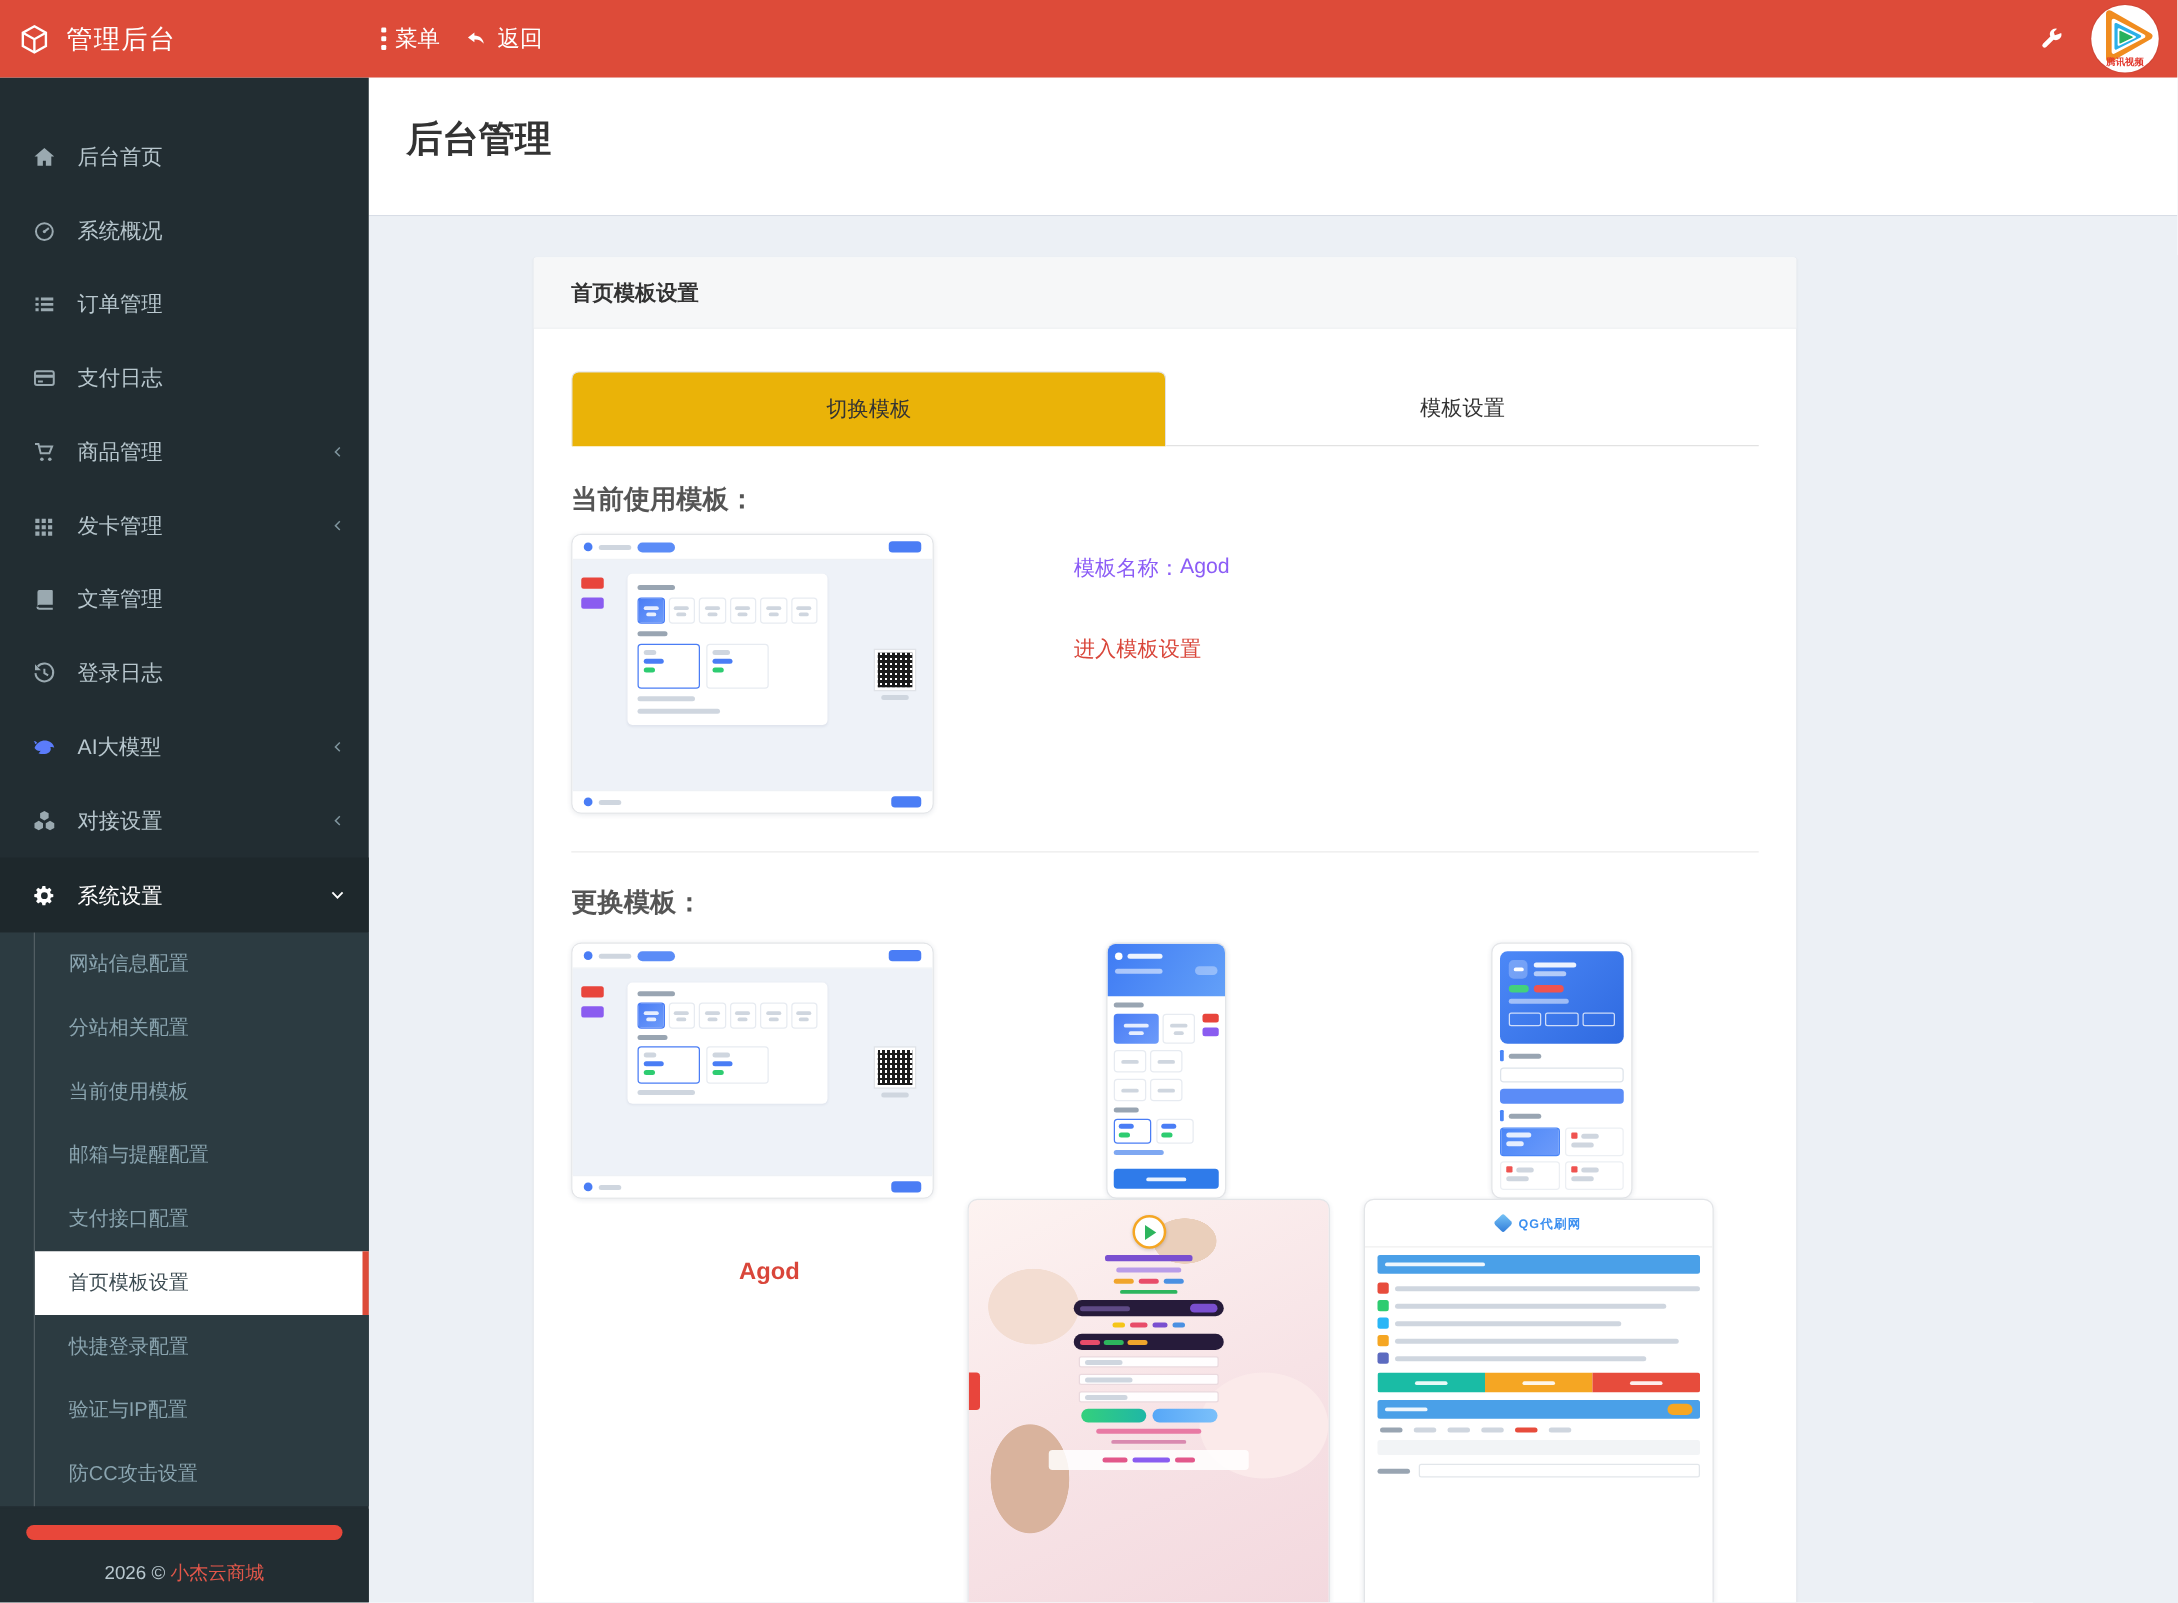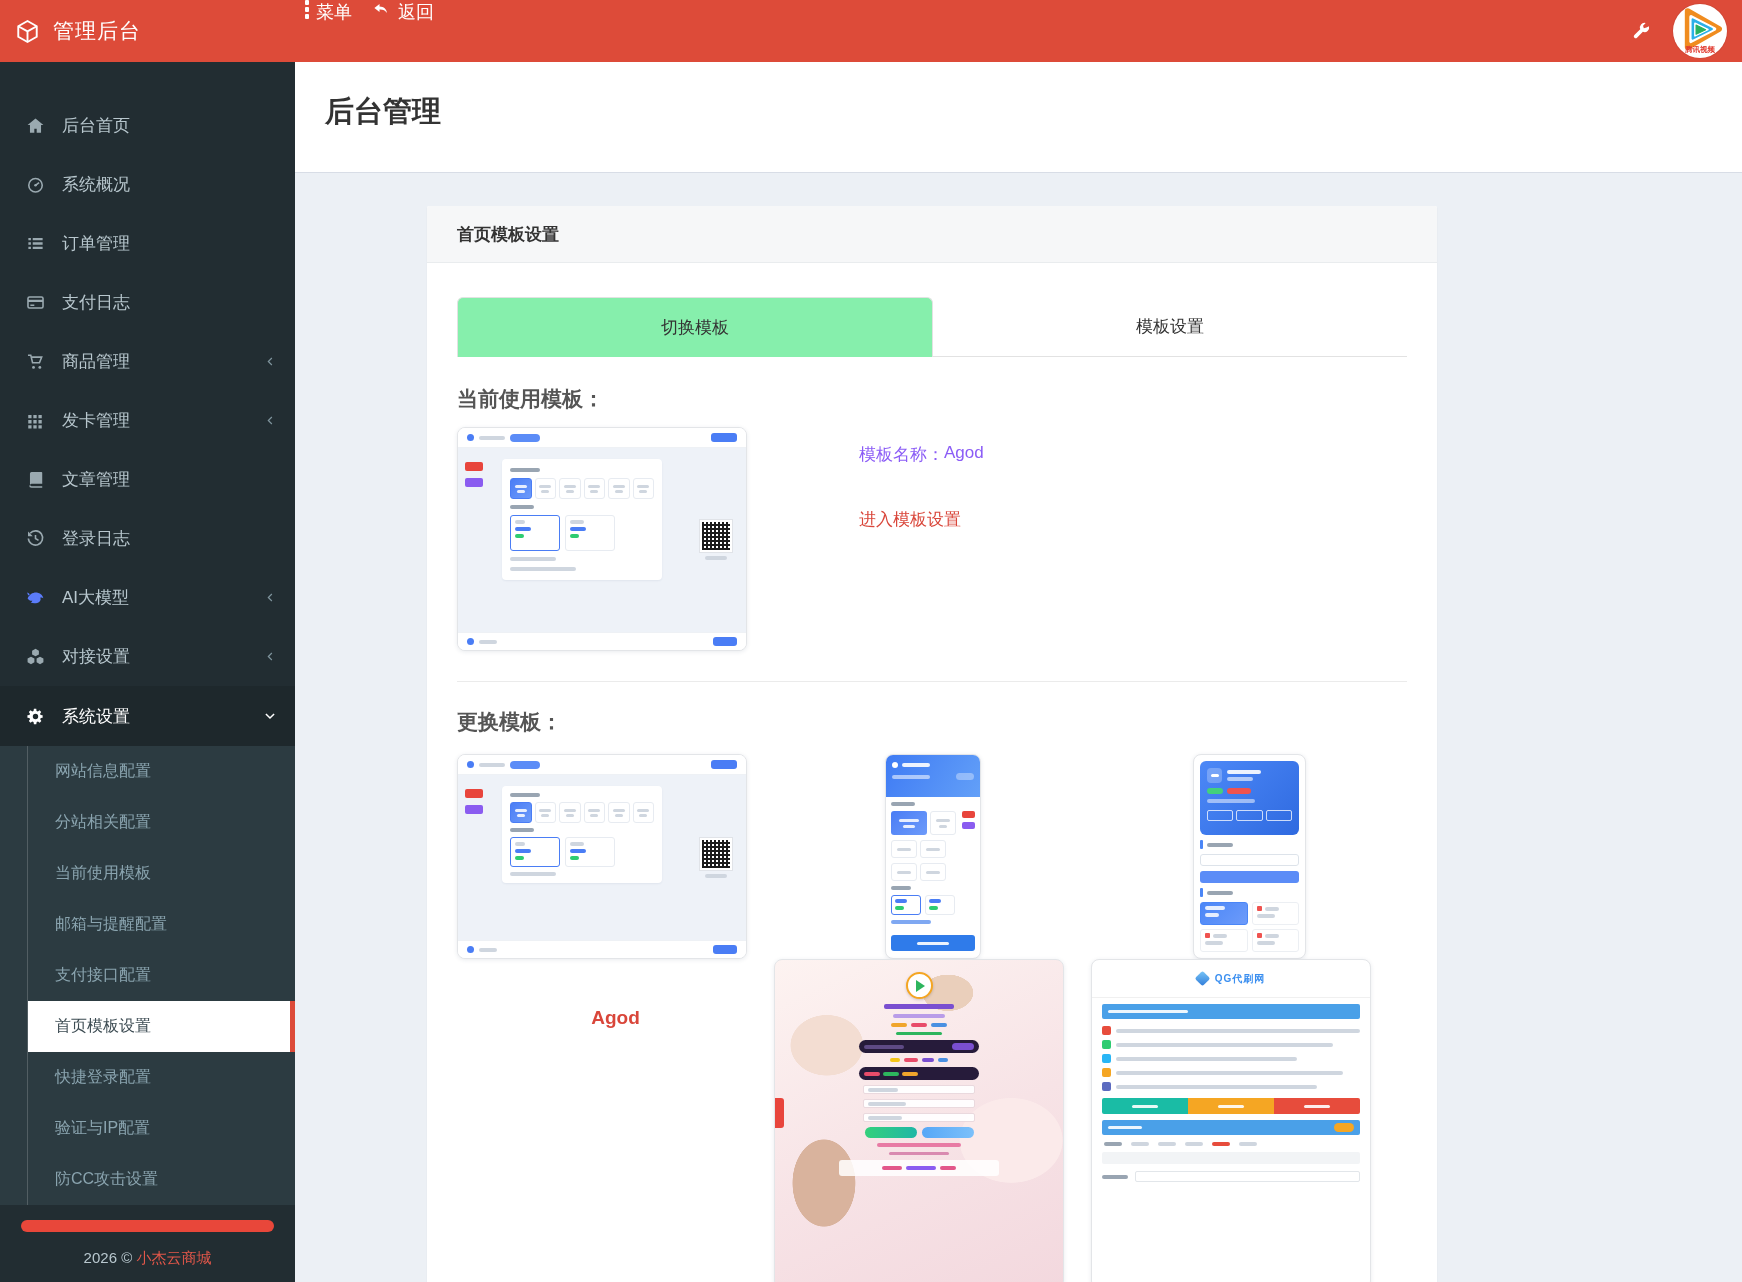--- a/index.html
+++ b/index.html
@@ -9,21 +9,21 @@
     background:var(--content-bg,#ecf0f5);
     position:relative; color:#333;
   }
   i { display:block; font-style:normal; }
 
   
   .topbar { position:absolute; left:0; top:0; width:1742px; height:62px;
     background:var(--accent-red,#dd4b39); display:flex; align-items:center; z-index:30; }
   .brand { width:295px; display:flex; align-items:center; padding-left:14px; gap:12px; }
   .brand-label { color:#fff; font-size:21px; letter-spacing:1px; }
-  .tb-btn { display:flex; align-items:flex-start; gap:7px; color:#fff; font-size:18px;
+  .tb-btn { display:flex; align-items:center; gap:7px; color:#fff; font-size:18px;
     padding:0 10px; height:62px; cursor:pointer; }
   .vdots { display:flex; flex-direction:column; gap:2.5px; }
   .vdots i { width:4px; height:4.5px; background:#fff; border-radius:1px; }
   .tb-spacer { flex:1; }
   .wrench-btn { margin-right:22px; cursor:pointer; }
   .avatar { width:54px; height:54px; border-radius:50%; background:#fff; position:relative;
     overflow:hidden; margin-right:15px; cursor:pointer; box-shadow:0 0 0 1px rgba(0,0,0,.05); }
   .avatar svg { position:absolute; left:0; top:-2px; }
   .avatar-caption { position:absolute; left:0; right:0; bottom:3px; text-align:center;
     font-size:7.5px; color:#e23b30; font-weight:bold; letter-spacing:0; }
@@ -62,21 +62,21 @@
   .panel { width:1010px; margin:33px 0 0 132px; background:#fff;
     box-shadow:0 1px 2px rgba(0,0,0,.06); border-radius:2px; }
   .panel-heading { height:57px; background:#f6f7f8; border-bottom:1px solid #e9ecee;
     display:flex; align-items:center; padding-left:30px;
     font-size:17px; font-weight:bold; color:#333; border-radius:2px 2px 0 0; }
   .panel-body { padding:34px 30px 40px 30px; }
 
   .tabs { display:flex; }
   .tab { flex:1; height:60px; display:flex; align-items:center; justify-content:center;
     font-size:17px; color:#333; cursor:pointer; border-bottom:1px solid #e2e2e2; }
-  .tab.active { border:1px solid #e2e2e2; border-bottom:none; border-radius:6px 6px 0 0; background:#86efac; }
+  .tab.active { border:1px solid #e2e2e2; border-bottom:none; border-radius:6px 6px 0 0; background:#eab308; }
 
   .section-heading { font-size:21px; color:#555; }
   .current-heading { margin-top:28px; }
   .current-row { display:flex; margin-top:14px; }
   .current-info { margin-left:112px; }
   .tpl-name-line { margin-top:16px; font-size:17px; color:#8b5cf6; display:flex; }
   .tpl-name-line span { display:inline; }
   .tpl-settings-link { margin-top:42px; font-size:17px; color:var(--link-red,#d9463a); cursor:pointer; }
   .divider { border:none; border-top:1px solid #ebebeb; margin-top:30px; }
   .change-heading { margin-top:26px; }

